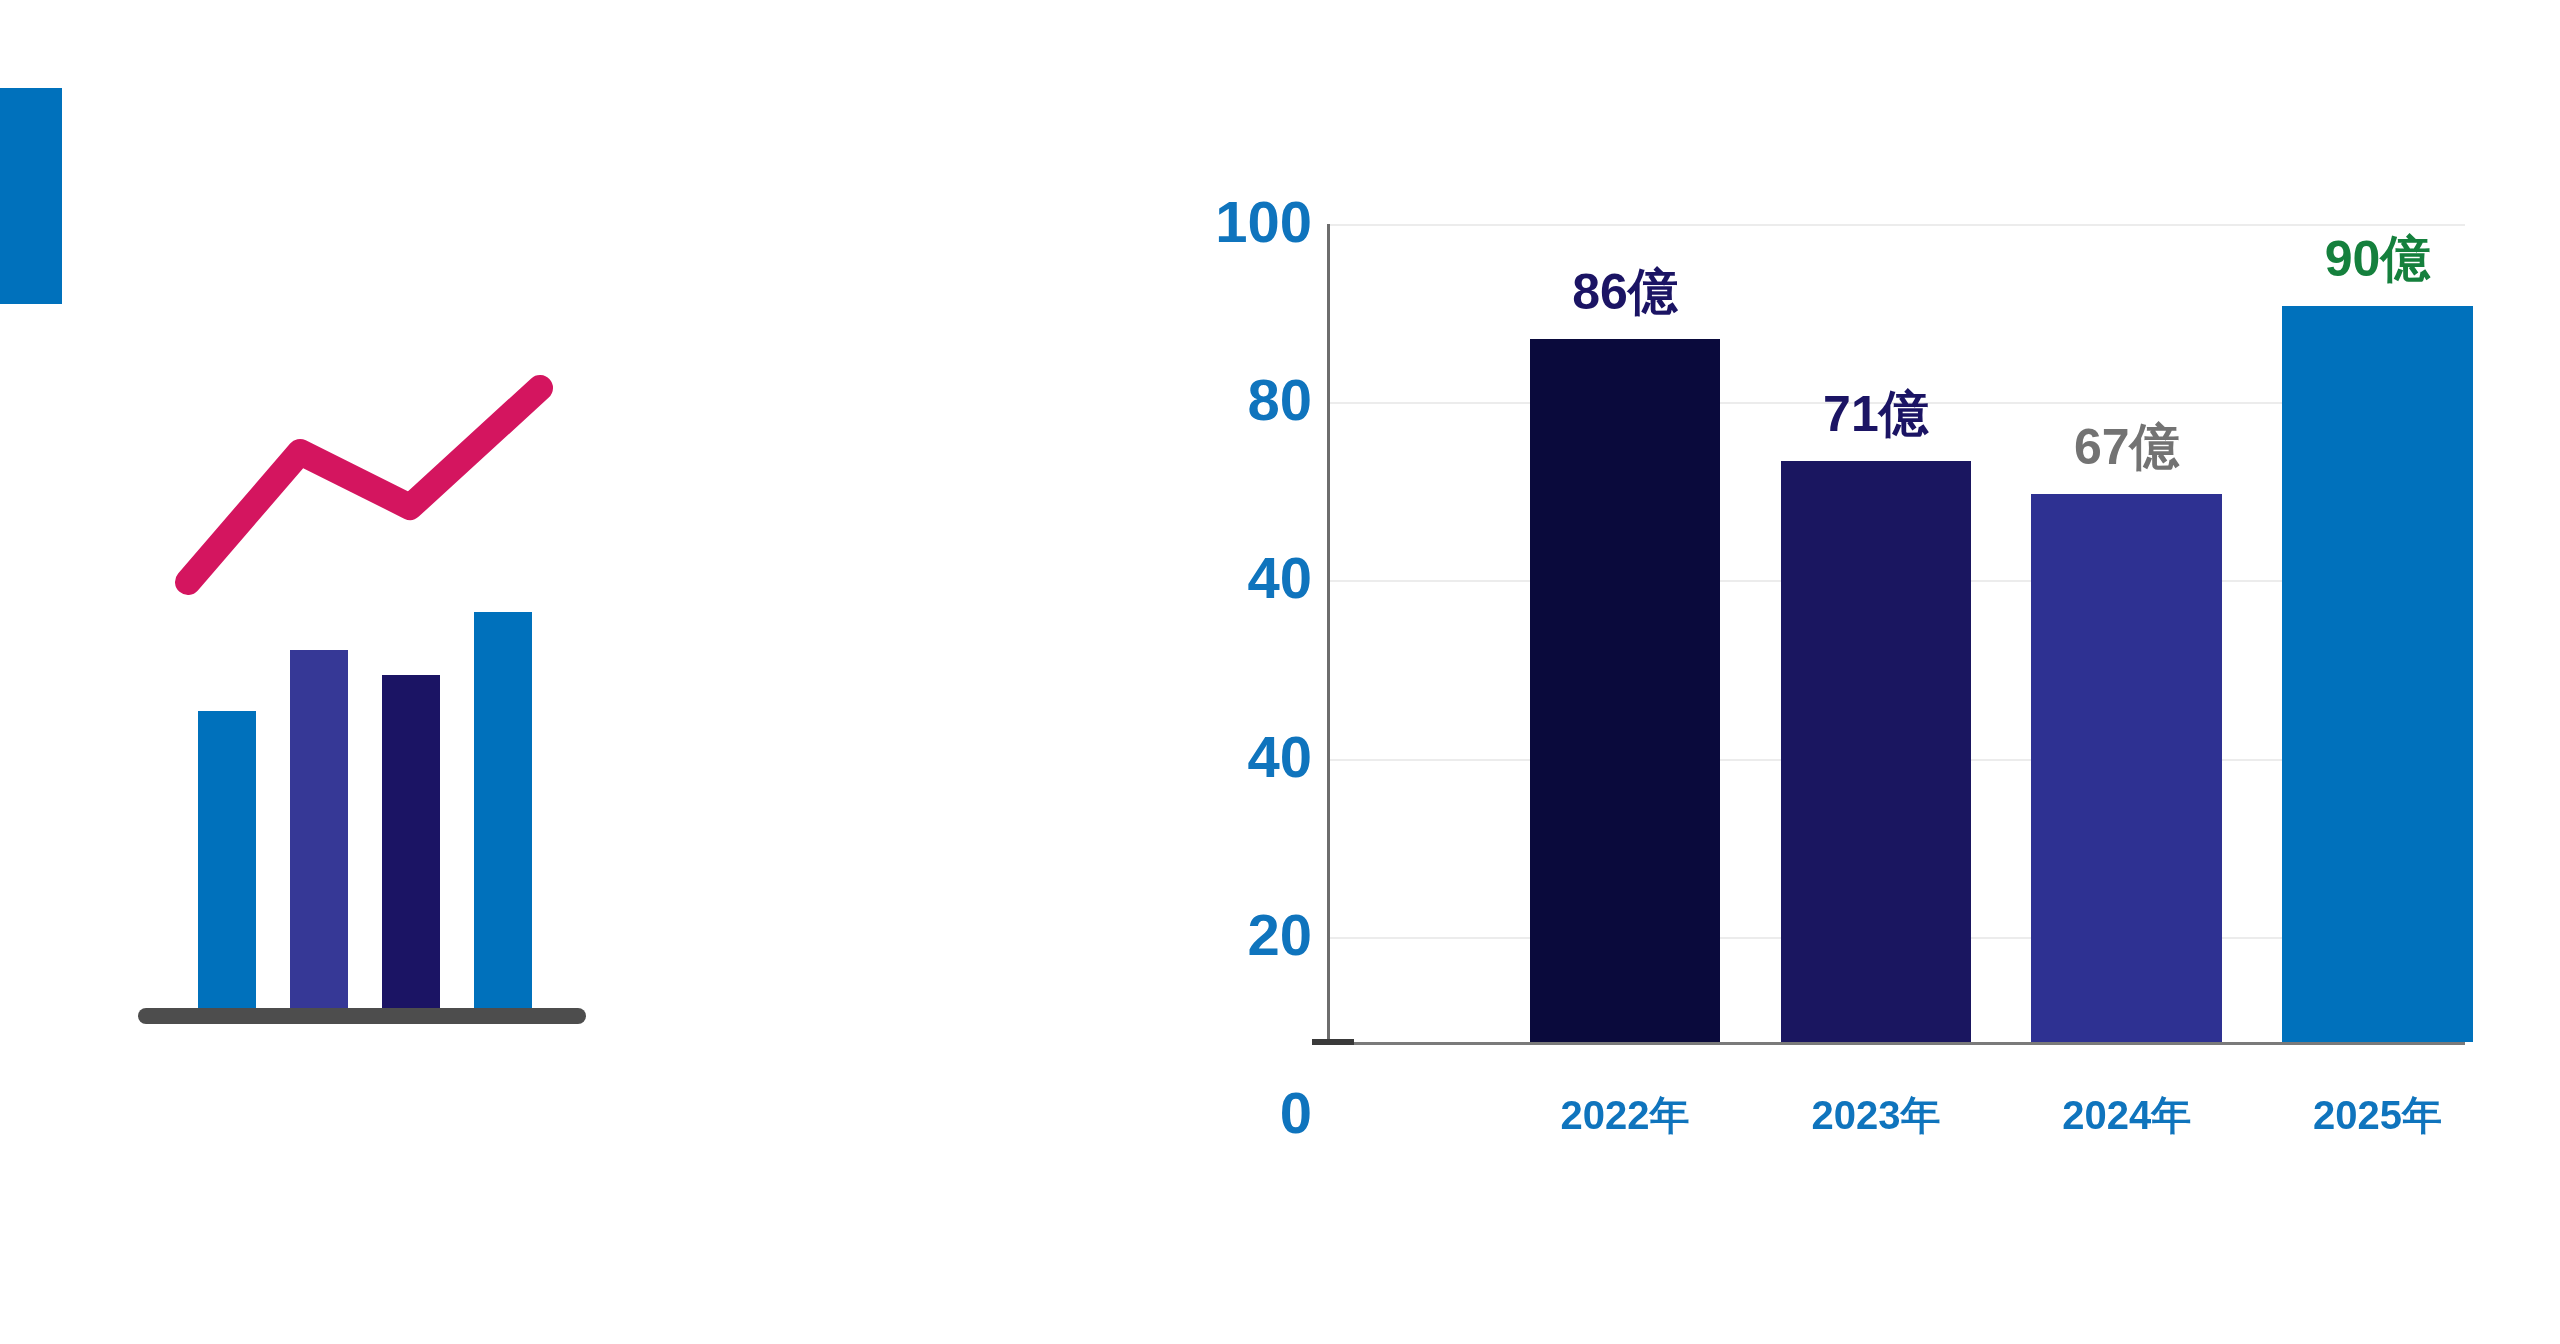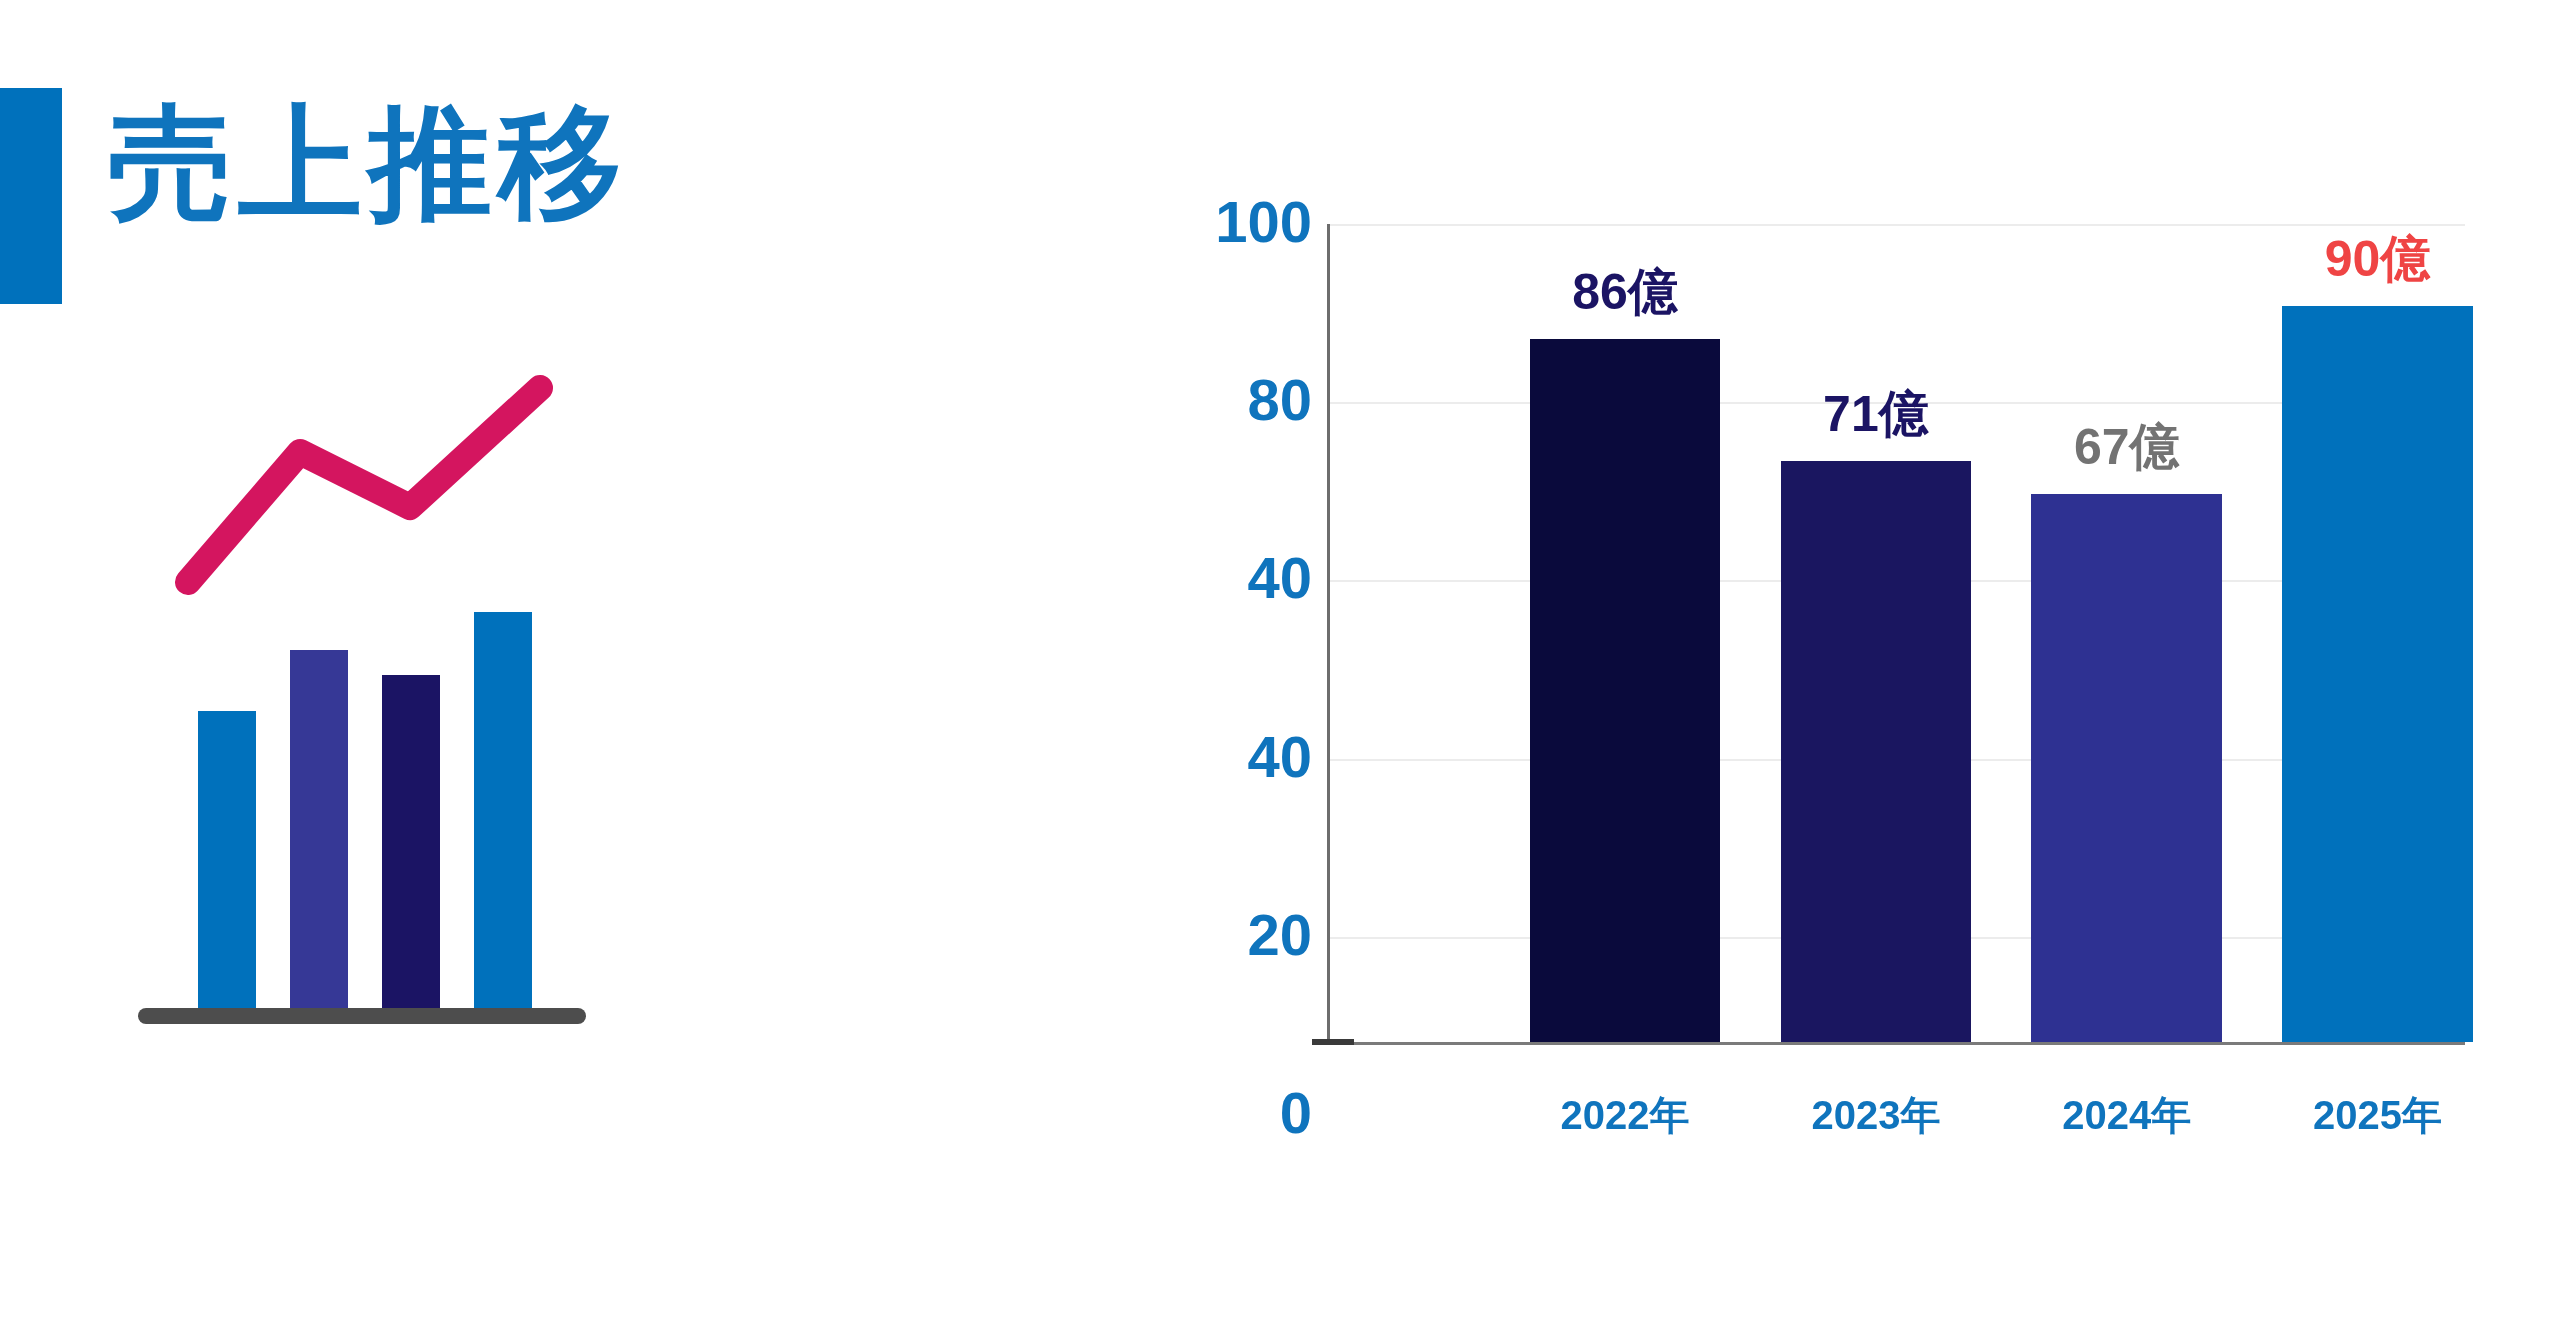--- a/index.html
+++ b/index.html
@@ -153,21 +153,20 @@
     color: #0f74bd;
     white-space: nowrap;
   }
 </style>
 </head>
 <body>
 
 <div id="slide">
 
   <div class="title-accent"></div>
-  <div class="page-title">売上推移</div>
 
   <div class="illustration">
     <svg viewBox="0 0 520 740" xmlns="http://www.w3.org/2000/svg" aria-hidden="true">
 
       <rect x="78" y="351" width="58" height="303" fill="#0071bc"></rect>
       <rect x="170" y="290" width="58" height="364" fill="#363896"></rect>
       <rect x="262" y="315" width="58" height="339" fill="#1b1464"></rect>
       <rect x="354" y="252" width="58" height="402" fill="#0071bc"></rect>
 
       <polyline points="68,222 180,92 290,147 420,28" fill="none" stroke="#d4155f" stroke-width="26" stroke-linecap="round" stroke-linejoin="round"></polyline>
@@ -213,21 +212,21 @@
         </div>
 
         <div class="bar-slot" style="left:59.7%; width:21%;">
           <div class="bar" style="height:67%; background:#2e3192;"></div>
           <div class="bar-value" style="bottom:67%; margin-bottom:22px; color:#737373;">67億</div>
           <div class="bar-cat">2024年</div>
         </div>
 
         <div class="bar-slot" style="left:81.8%; width:21%;">
           <div class="bar" style="height:90%; background:#0071bc;"></div>
-          <div class="bar-value" style="bottom:90%; margin-bottom:22px; color:#ef4444;">90億</div>
+          <div class="bar-value" style="bottom:90%; margin-bottom:22px; color:#15803d;">90億</div>
           <div class="bar-cat">2025年</div>
         </div>
 
       </div>
     </div>
   </div>
 
 </div>
 
 </body></html>

